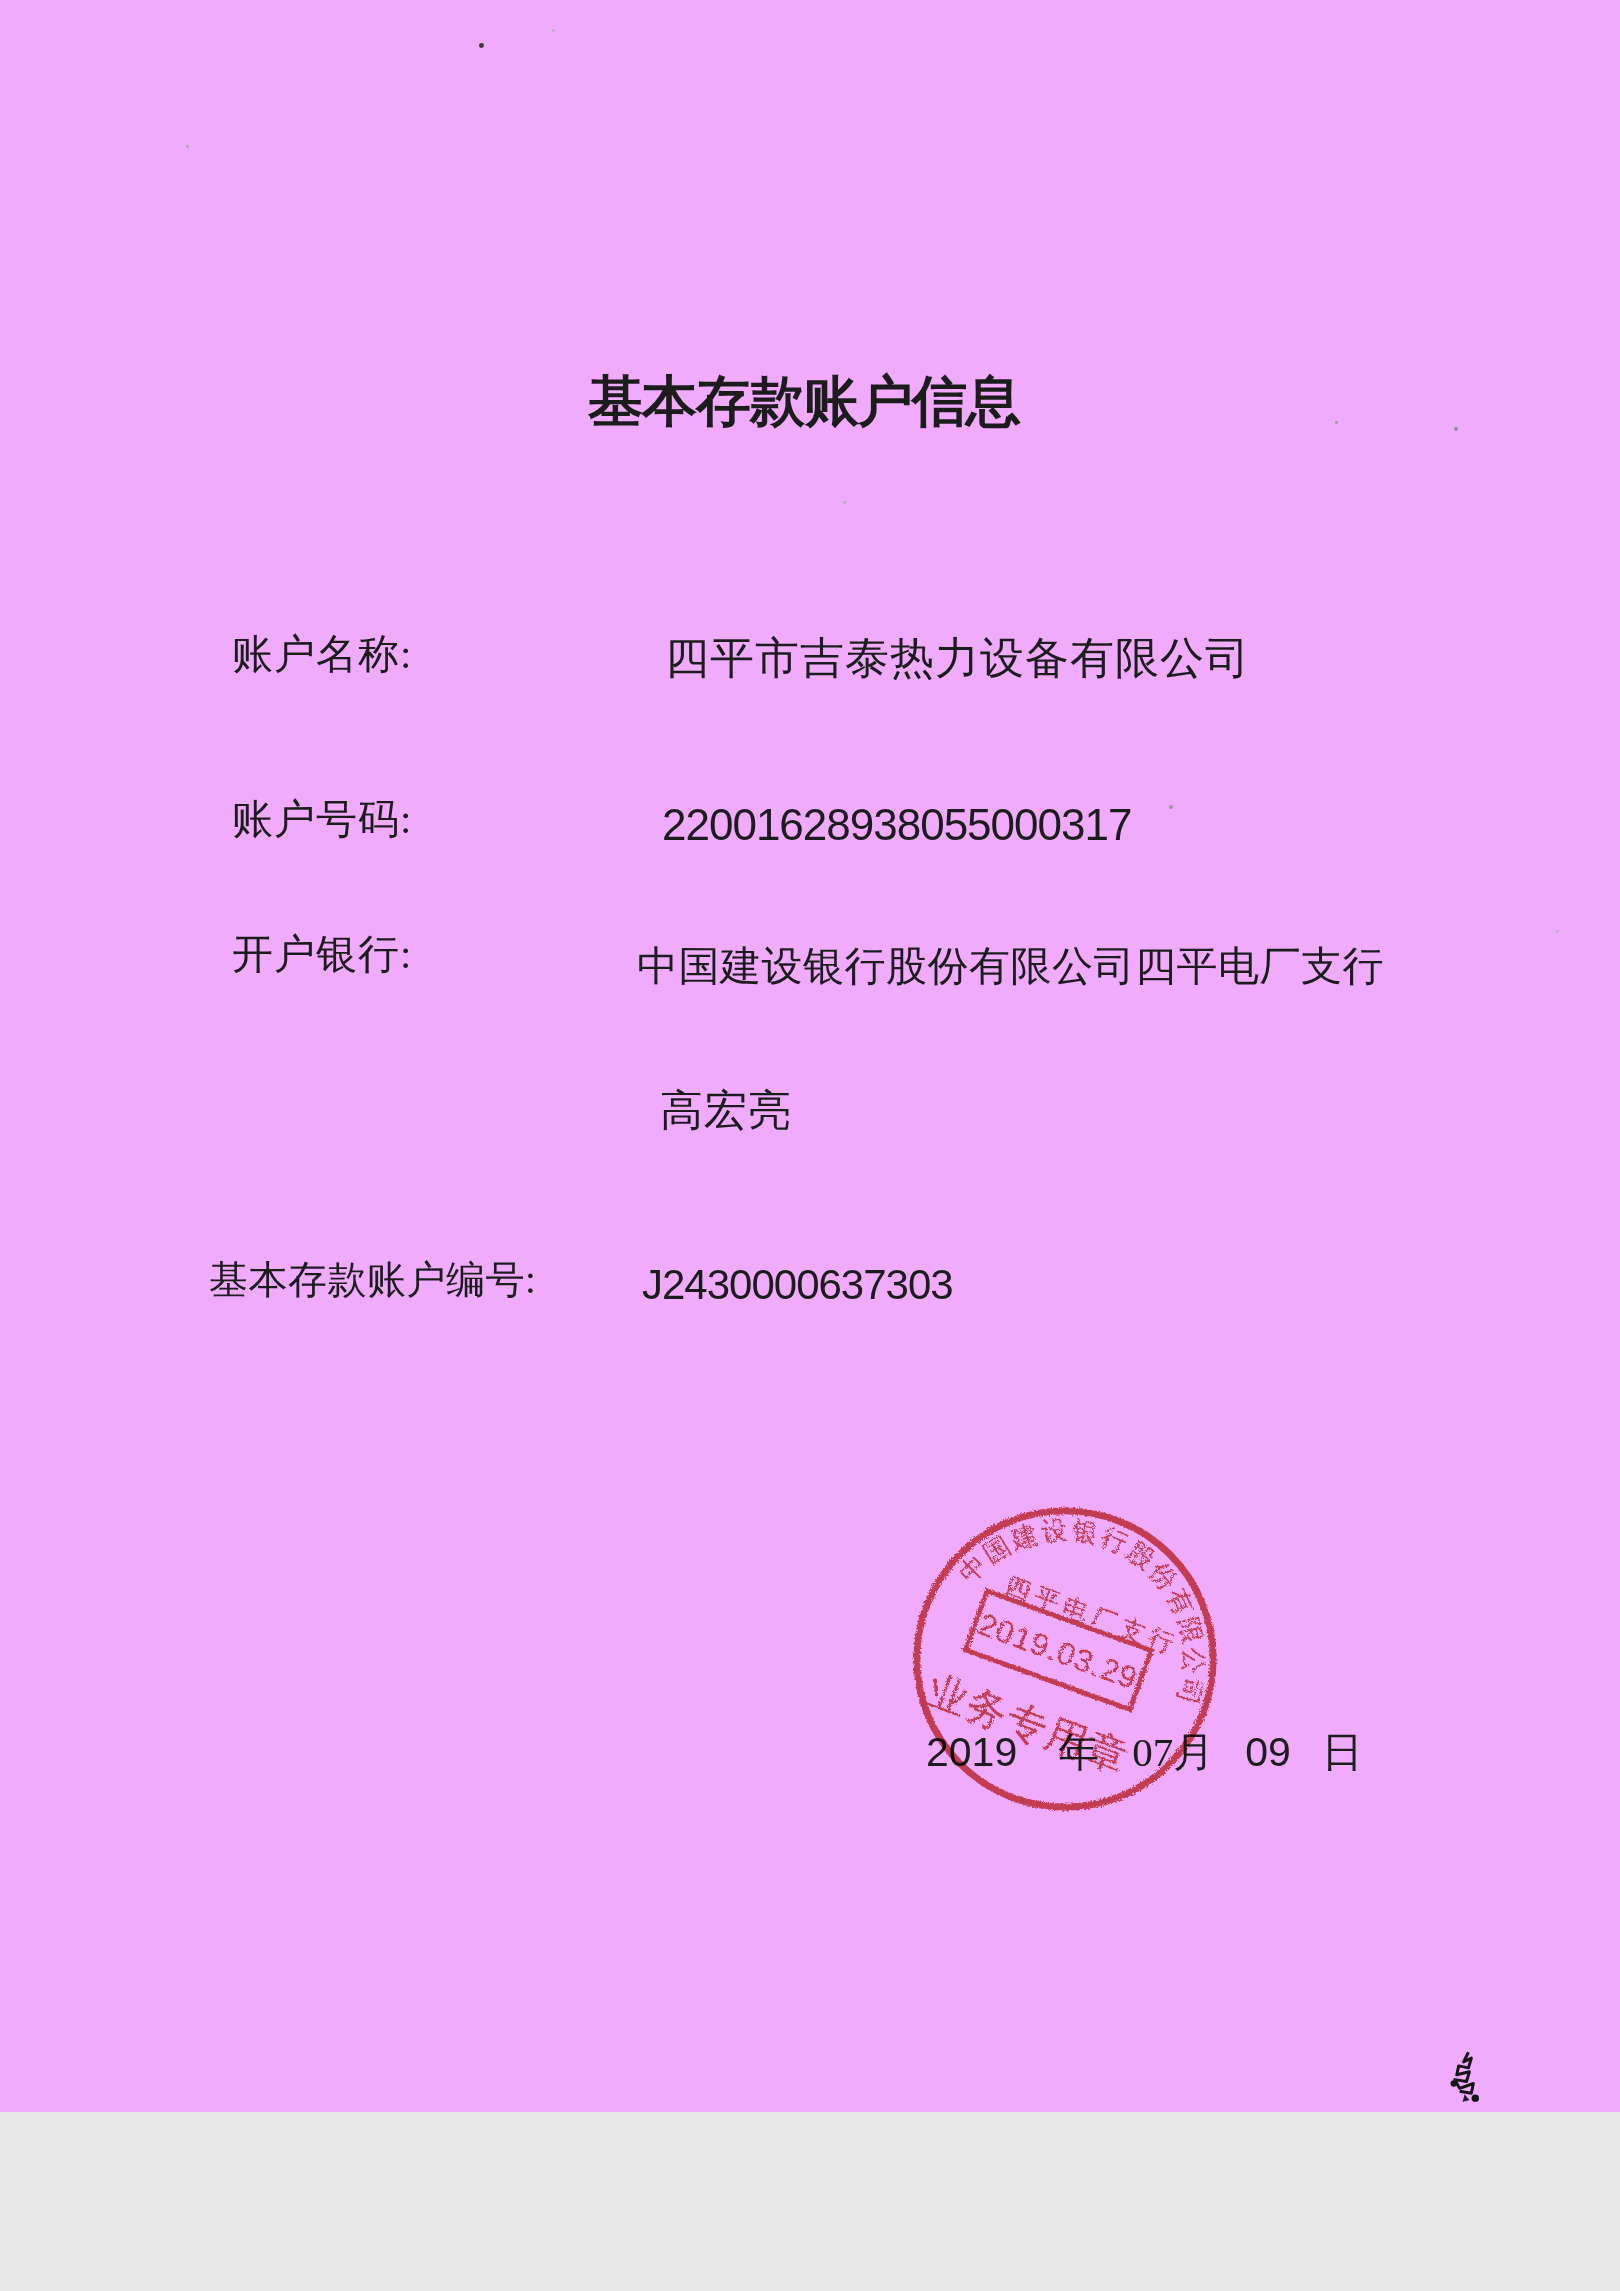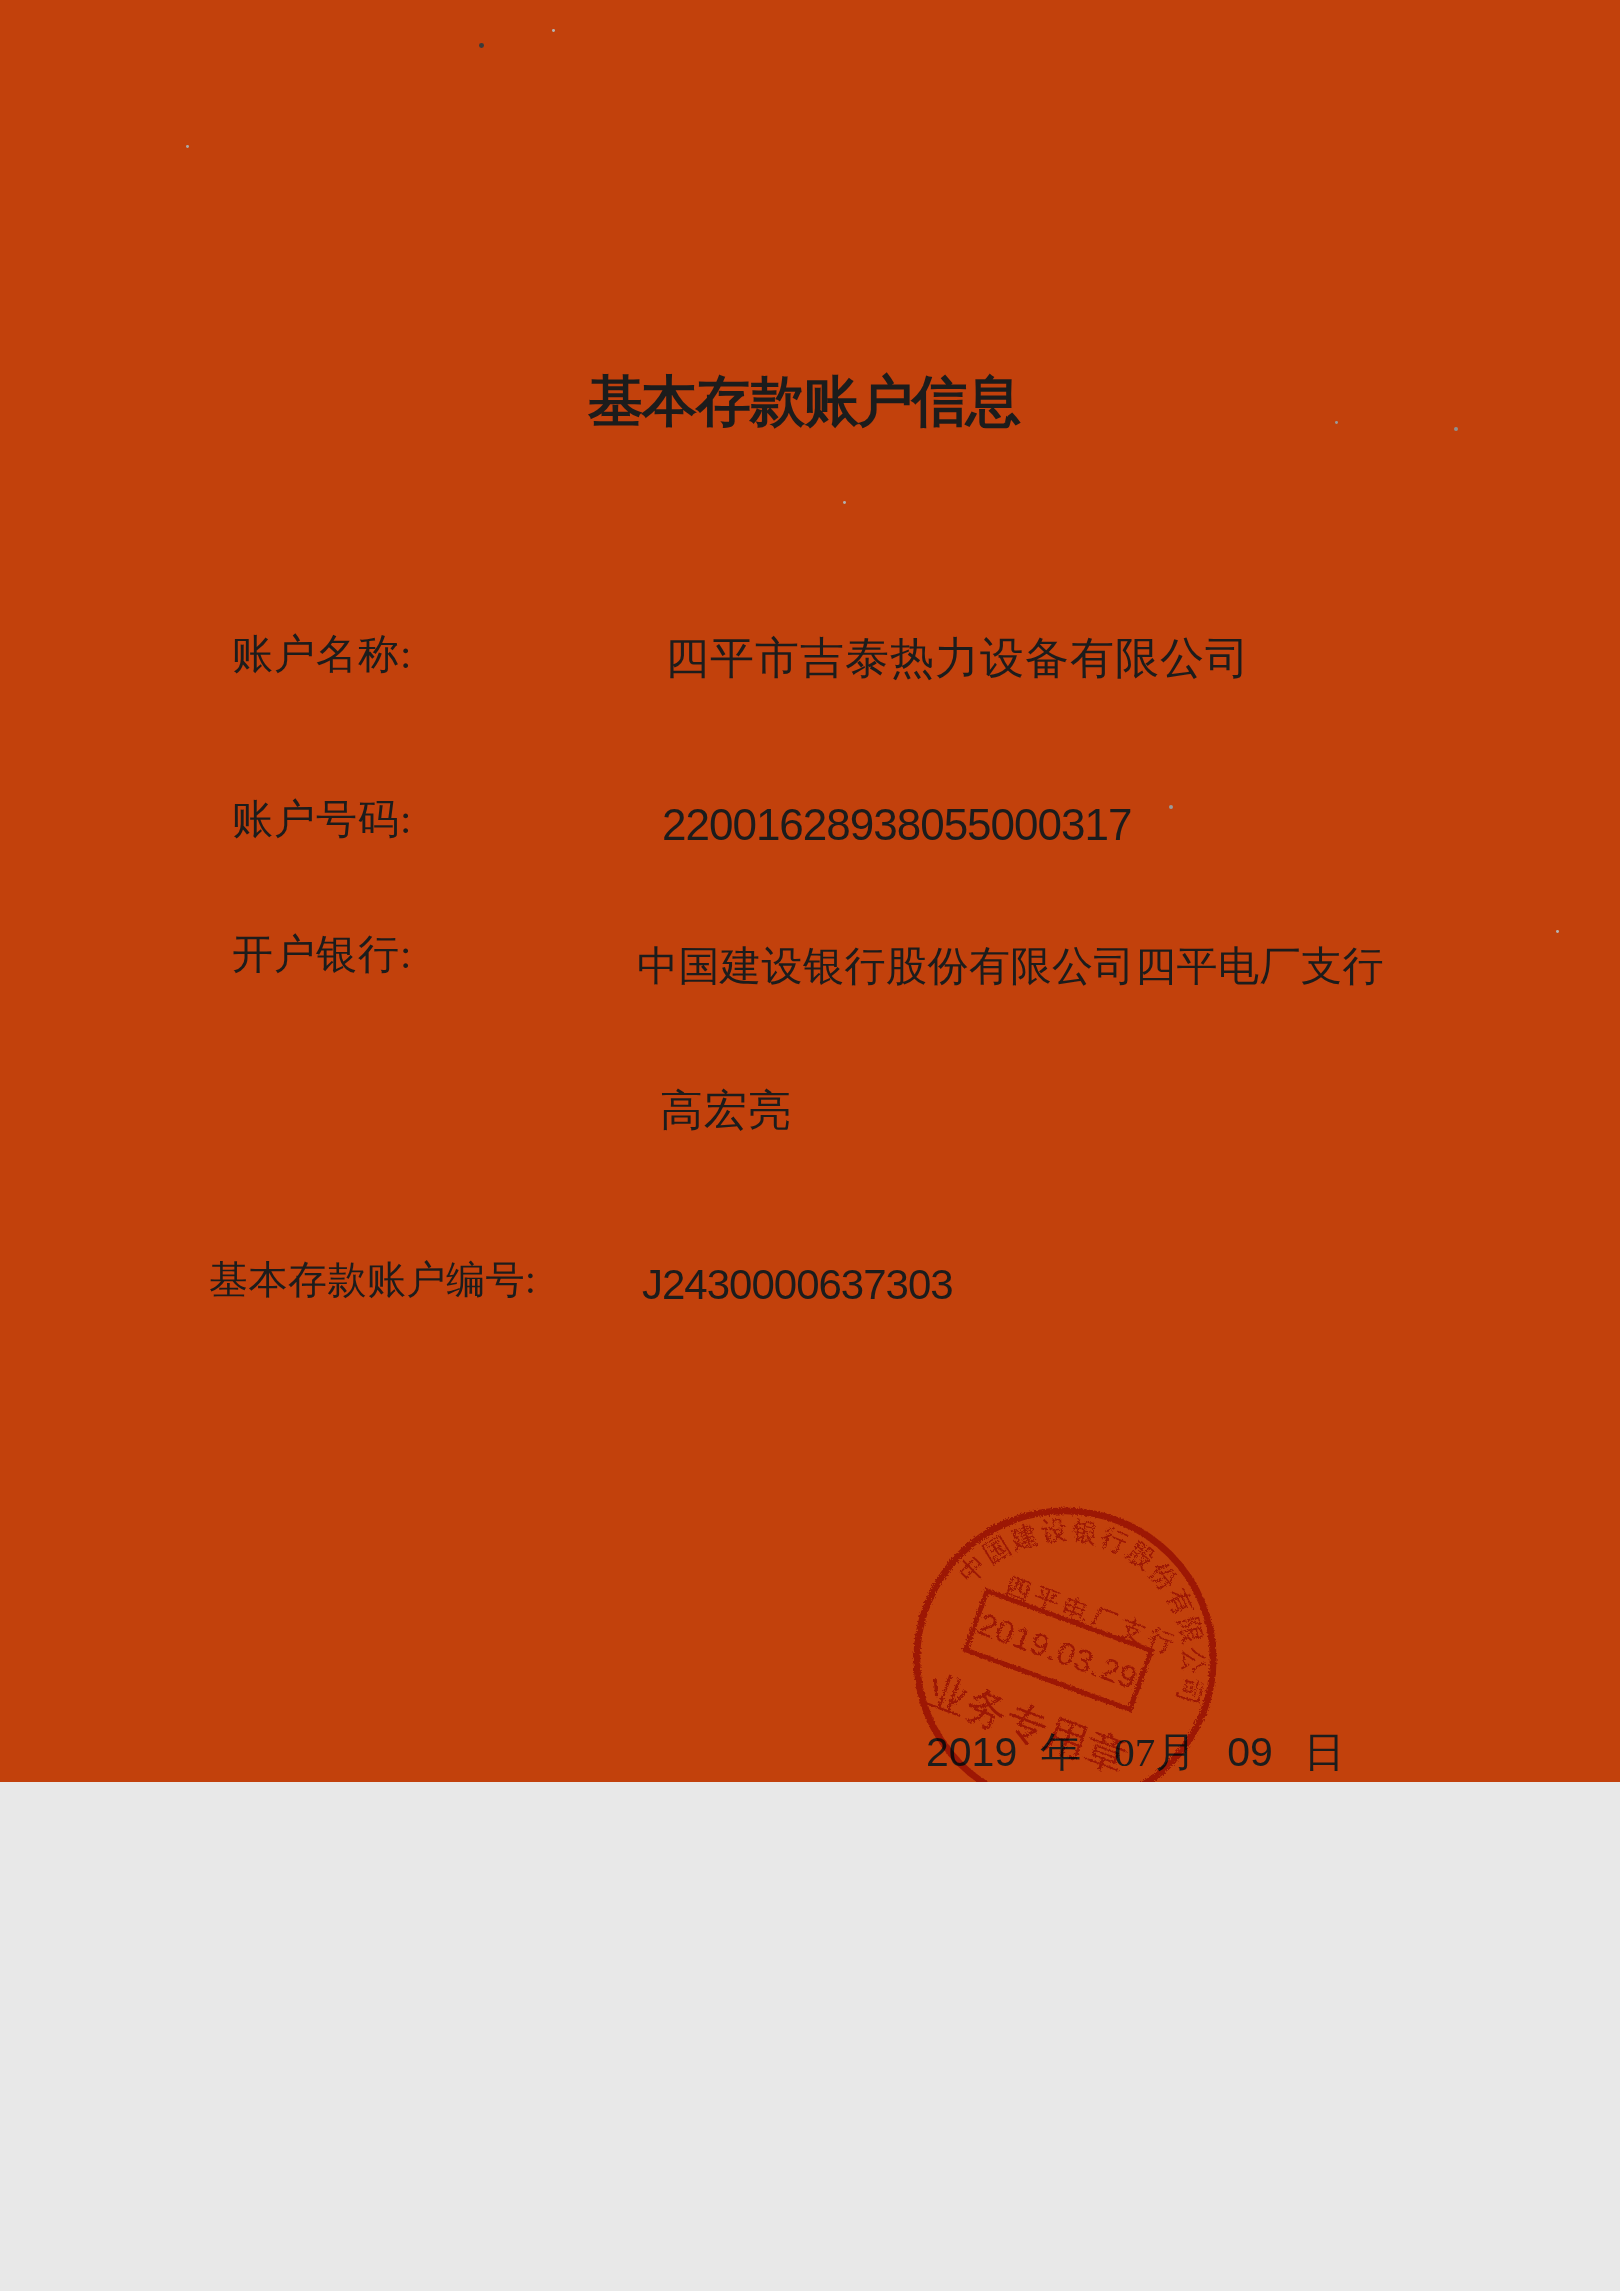--- a/index.html
+++ b/index.html
@@ -1,20 +1,20 @@
 <!DOCTYPE html>
 <html><head>
 <meta charset="utf-8">
 <style>
   html,body{margin:0;padding:0;background:#e8e8e8;}
   .page{
     position:relative;
-    width:1620px;height:1782px;
+    width:1620px;height:2112px;
     margin:0 auto;
-    background:#c2410c;
+    background:#f0abfc;
     overflow:hidden;
     font-family:"Liberation Serif","DejaVu Serif",serif;
     color:#1c1c1c;
   }
   .doc-title{
     position:absolute;
     top:365px;left:804px;
     transform:translateX(-50%);
     font-size:55px;font-weight:bold;
     letter-spacing:-1px;
@@ -48,21 +48,21 @@
   .lbl-legal .lbl-line2{margin-left:-9.8px;display:block;}
   .val-legal{left:660px;top:1072px;}
   .lbl-deposit{left:209px;top:1253px;font-size:39px;letter-spacing:0.5px;}
   .val-deposit{left:642px;top:1251px;font-size:42px;}
   
   .date-line{
     position:absolute;left:926px;top:1725px;
     font-size:41px;white-space:nowrap;
   }
   .date-line span{display:inline-block;}
-  .d-year{font-family:"Liberation Sans","DejaVu Sans",sans-serif;margin-right:23px;}
+  .d-year{font-family:"Liberation Sans","DejaVu Sans",sans-serif;margin-right:41px;}
   .d-yu{margin-right:33px;}
   .d-month{font-family:Liberation Serif, serif;}
   .d-mu{margin-right:31px;}
   .d-day{font-family:"Liberation Sans","DejaVu Sans",sans-serif;margin-right:31px;}
   
   .stamp{
     position:absolute;left:908px;top:1504px;
     width:314px;height:314px;
     mix-blend-mode:multiply;
     opacity:0.88;

